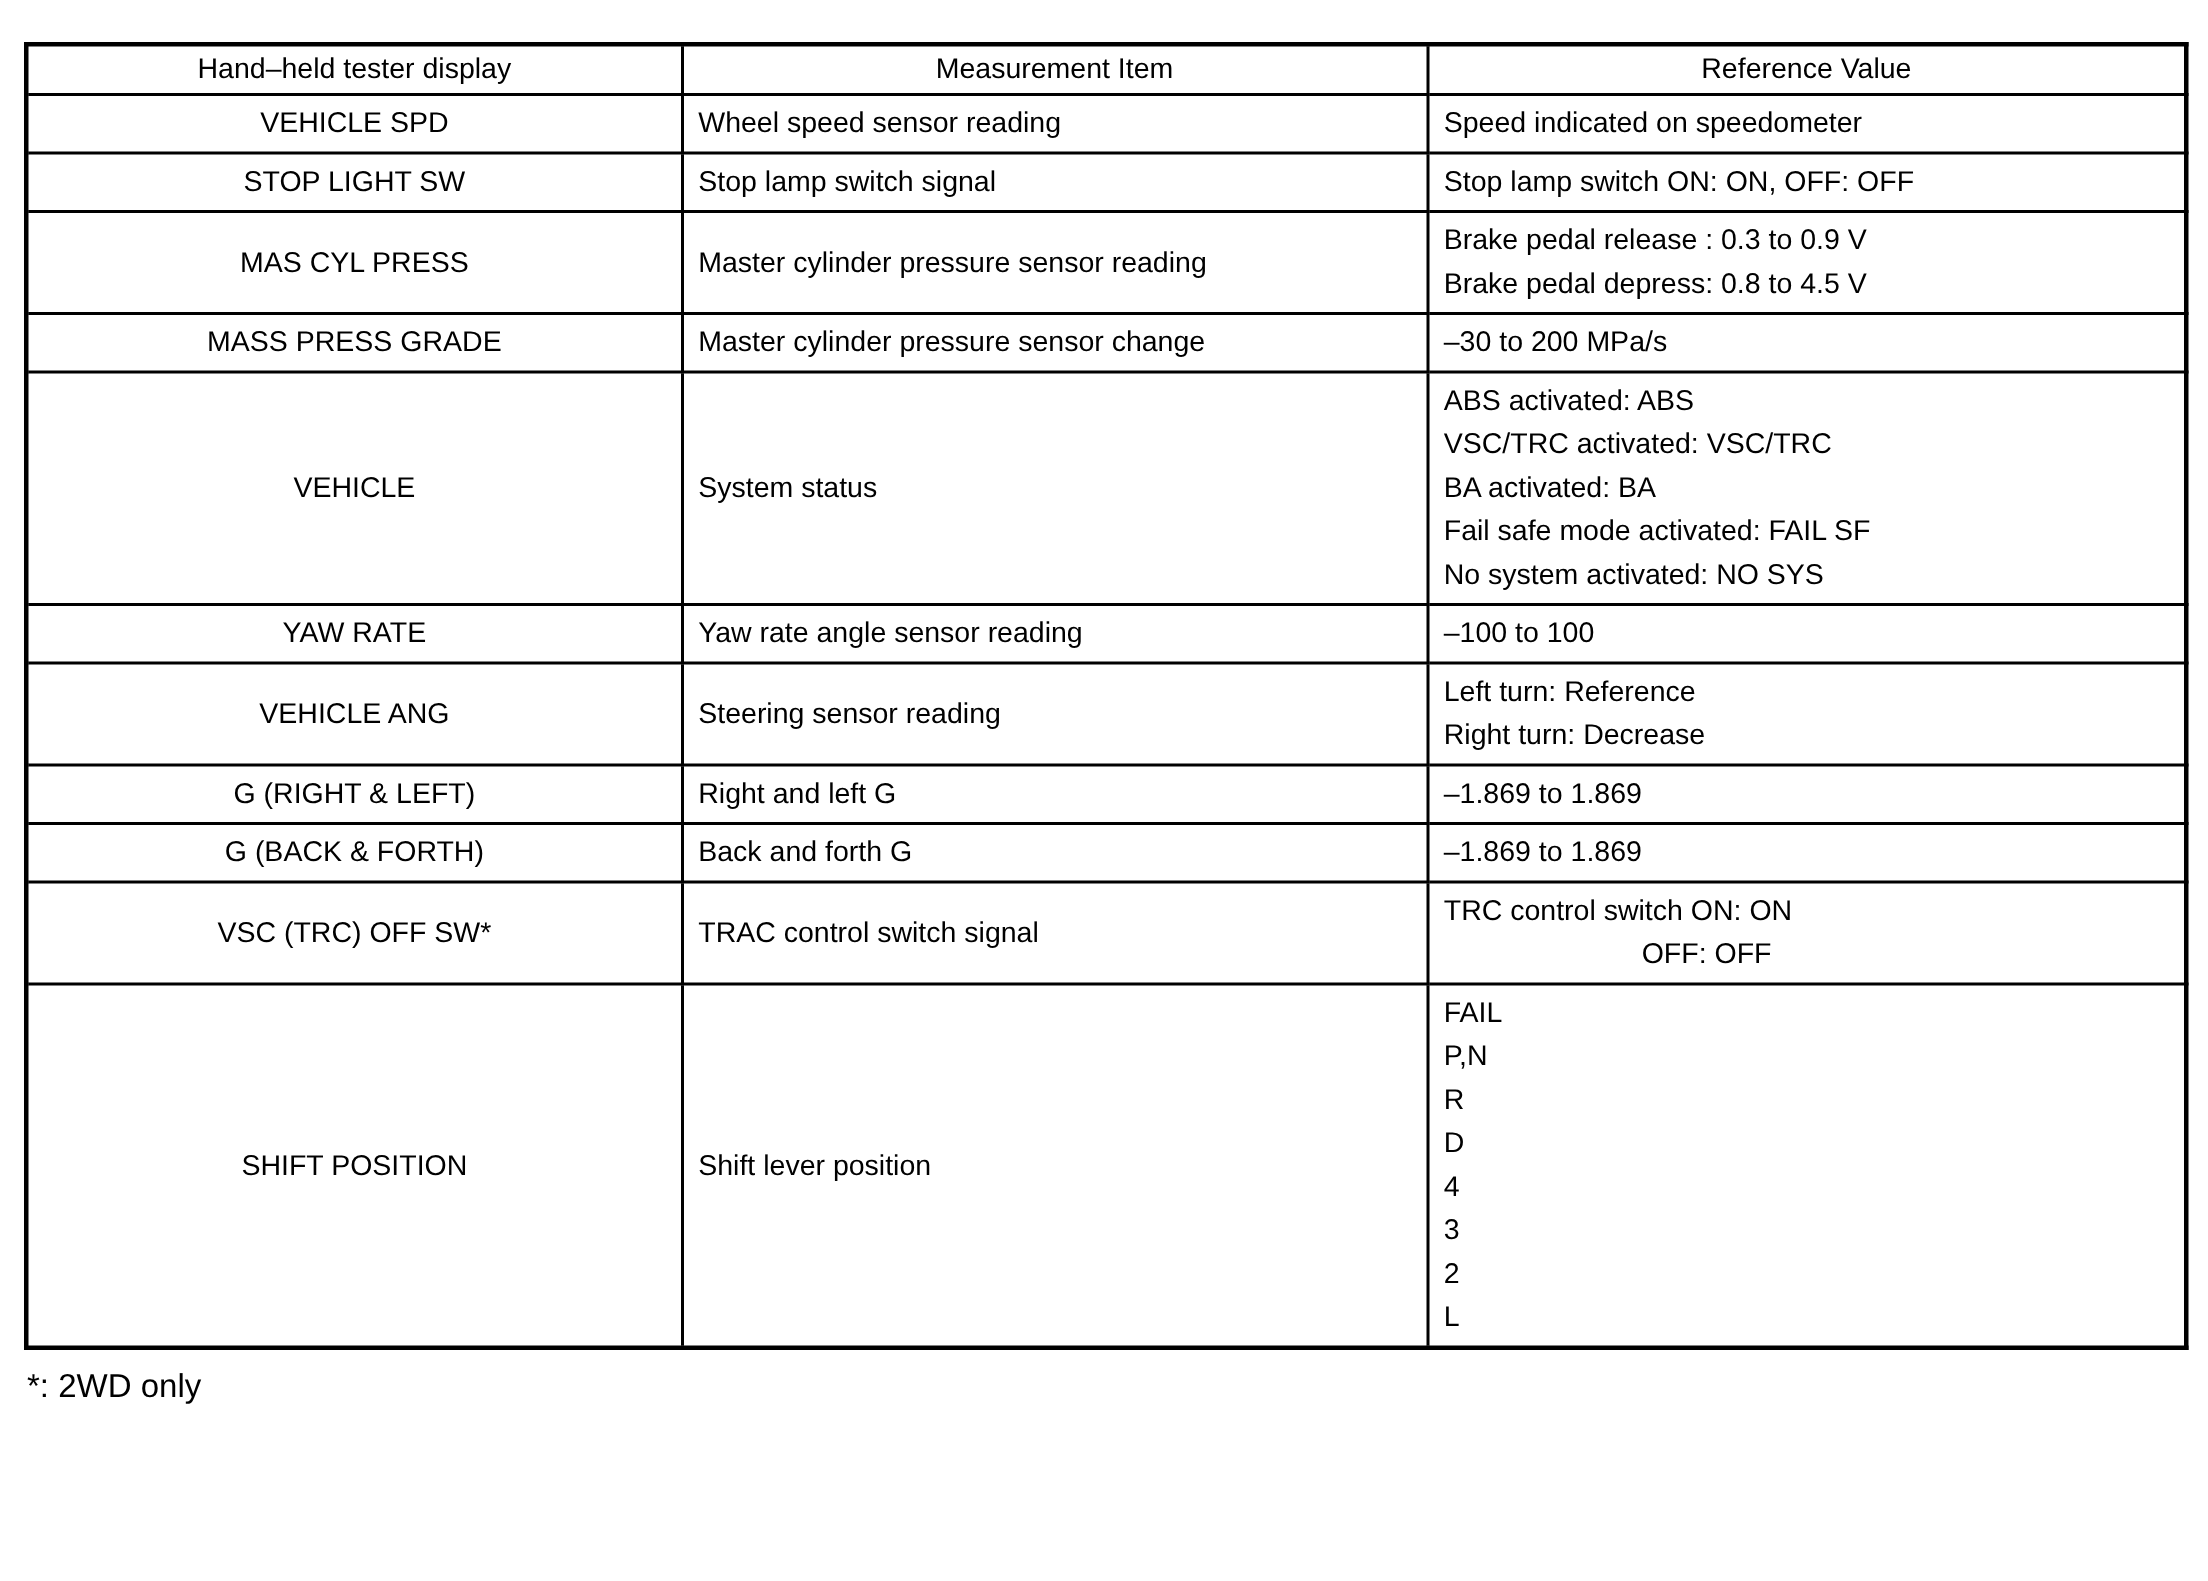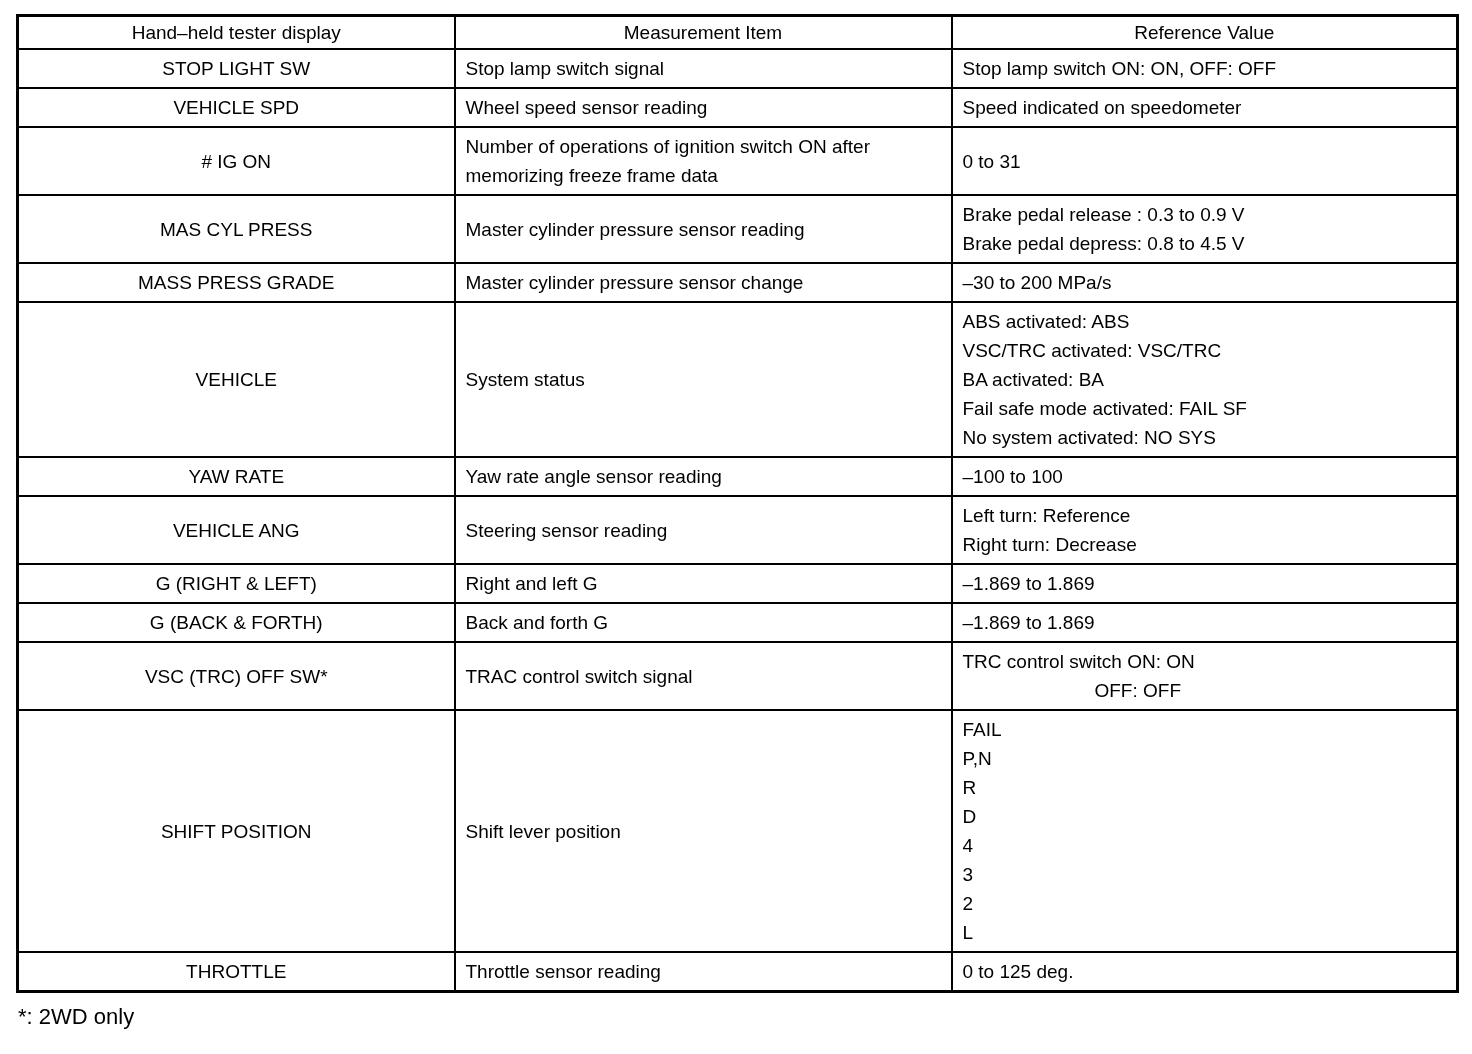--- a/index.html
+++ b/index.html
@@ -6,21 +6,21 @@
     background: #ffffff;
     color: #000000;
     margin: 0;
     padding: 0;
     font-family: "Liberation Sans", sans-serif;
   }
   .page {
     width: 1472px;
     min-height: 1054px;
     box-sizing: border-box;
-    padding: 14px 16px 10px 16px;
+    padding: 28px 16px 10px 16px;
     background: #ffffff;
   }
   table.spec-table {
     border-collapse: collapse;
     table-layout: fixed;
     width: 1440px;
     border: 3px solid #000;
   }
   col.c1 { width: 437px; }
   col.c2 { width: 497px; }
@@ -70,38 +70,31 @@
     </colgroup>
     <thead>
       <tr>
         <th>Hand–held tester display</th>
         <th>Measurement Item</th>
         <th>Reference Value</th>
       </tr>
     </thead>
     <tbody>
         <tr>
-          <td class="col-display">STOP LIGHT SW</td>
-          <td class="col-item">Stop lamp switch signal</td>
-          <td class="col-ref">
-            <div class="ref-line">Stop lamp switch ON: ON, OFF: OFF</div>
-          </td>
-        </tr>
-        <tr>
           <td class="col-display">VEHICLE SPD</td>
           <td class="col-item">Wheel speed sensor reading</td>
           <td class="col-ref">
             <div class="ref-line">Speed indicated on speedometer</div>
           </td>
         </tr>
         <tr>
-          <td class="col-display"># IG ON</td>
-          <td class="col-item">Number of operations of ignition switch ON after memorizing freeze frame data</td>
+          <td class="col-display">STOP LIGHT SW</td>
+          <td class="col-item">Stop lamp switch signal</td>
           <td class="col-ref">
-            <div class="ref-line">0 to 31</div>
+            <div class="ref-line">Stop lamp switch ON: ON, OFF: OFF</div>
           </td>
         </tr>
         <tr>
           <td class="col-display">MAS CYL PRESS</td>
           <td class="col-item">Master cylinder pressure sensor reading</td>
           <td class="col-ref">
             <div class="ref-line">Brake pedal release : 0.3 to 0.9 V</div>
             <div class="ref-line">Brake pedal depress: 0.8 to 4.5 V</div>
           </td>
         </tr>
@@ -167,25 +160,18 @@
             <div class="ref-line">FAIL</div>
             <div class="ref-line">P,N</div>
             <div class="ref-line">R</div>
             <div class="ref-line">D</div>
             <div class="ref-line">4</div>
             <div class="ref-line">3</div>
             <div class="ref-line">2</div>
             <div class="ref-line">L</div>
           </td>
         </tr>
-        <tr>
-          <td class="col-display">THROTTLE</td>
-          <td class="col-item">Throttle sensor reading</td>
-          <td class="col-ref">
-            <div class="ref-line">0 to 125 deg.</div>
-          </td>
-        </tr>
       </tbody>
   </table>
 
   <div class="footnote">*: 2WD only</div>
 
 </div>
 
 </body></html>

